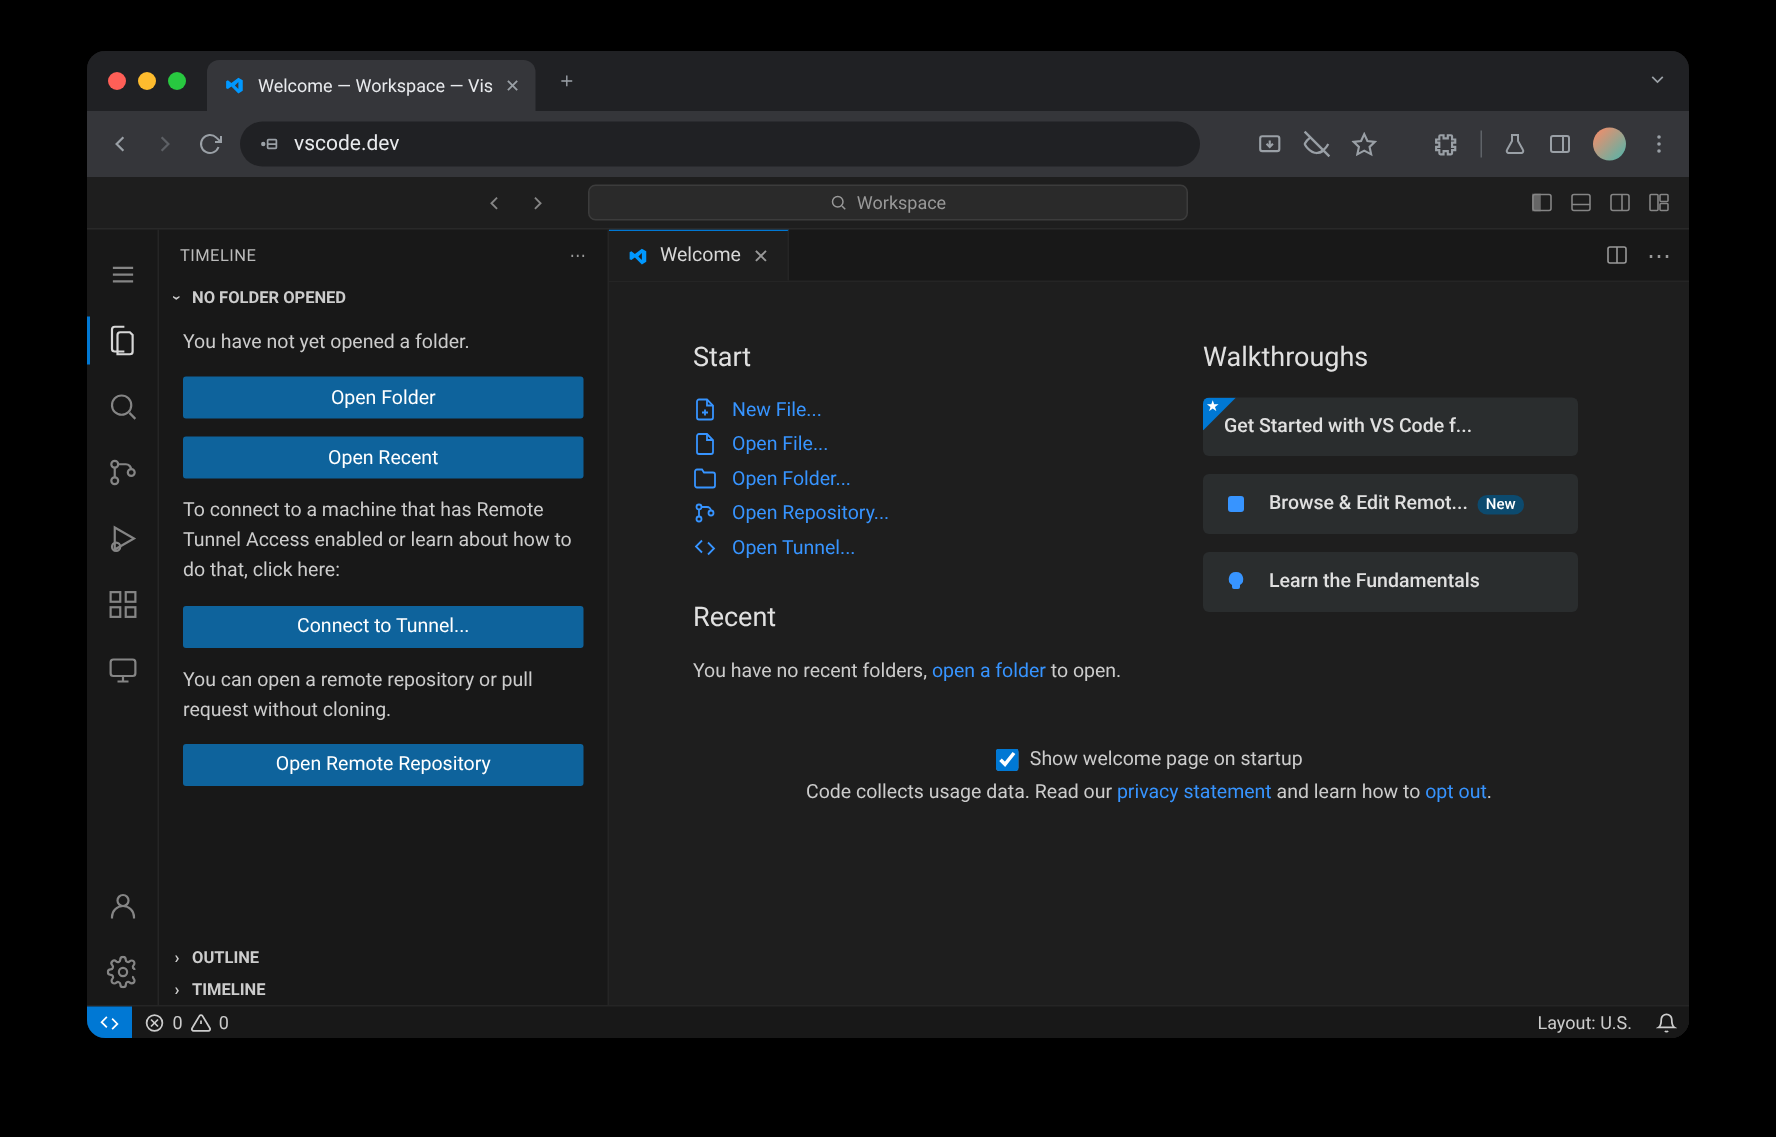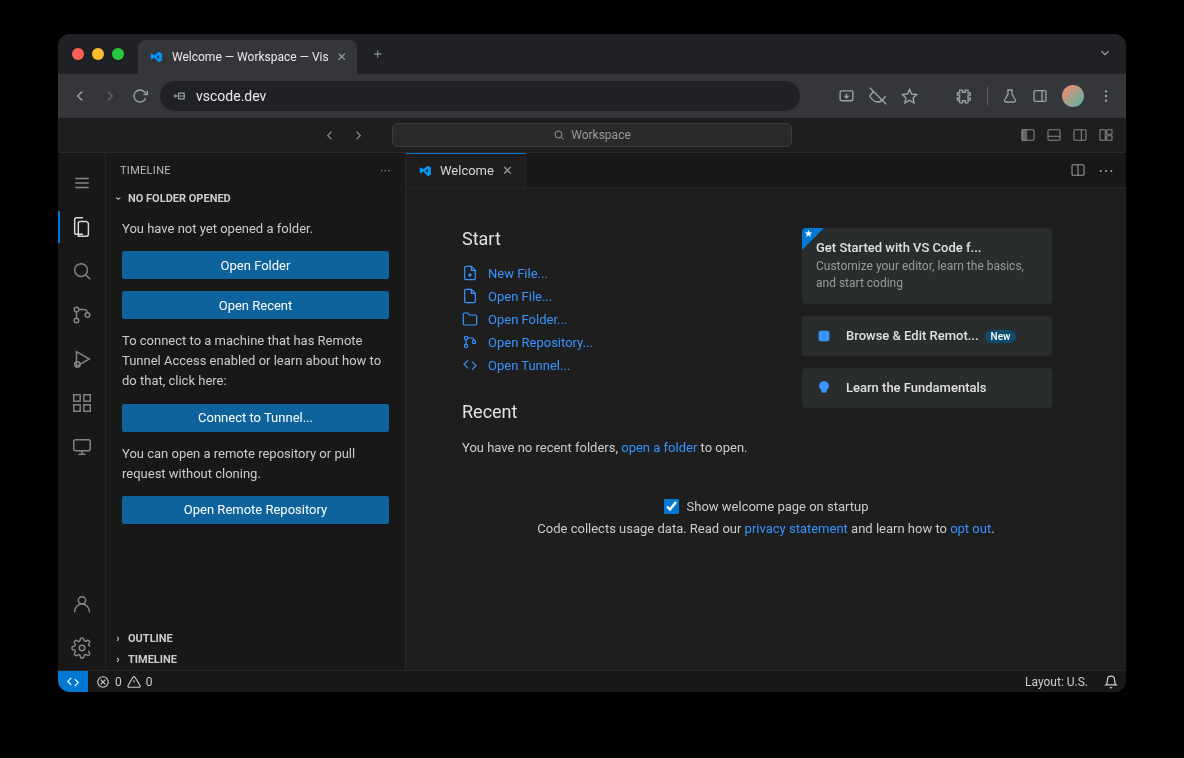--- a/index.html
+++ b/index.html
@@ -418,25 +418,25 @@
               </div>
               <div class="recent">
                 <div class="wel-h">Recent</div>
                 <div class="recent-txt">
                   <span>You have no recent folders, </span><a>open a folder</a><span> to open.</span>
                 </div>
               </div>
             </div>
 
             <div class="wel-col right">
+              <div class="wel-h">Walkthroughs</div>
               <div class="walks">
                 <div class="walk featured">
                   <div class="col">
                     <span class="wt">Get Started with VS Code f...</span>
-                    <span class="desc">Customize your editor, learn the basics, and start coding</span>
                   </div>
                 </div>
                 <div class="walk">
                   <span class="wi">
                       <svg width="16" height="16" viewBox="0 0 24 24" fill="#3794ff">
                         <rect x="4" y="4" width="16" height="16" rx="3"></rect>
                       </svg>
                     </span>
                   <span class="wt"><span>Browse &amp; Edit Remot...</span><span class="badge-new">New</span></span>
                 </div>

